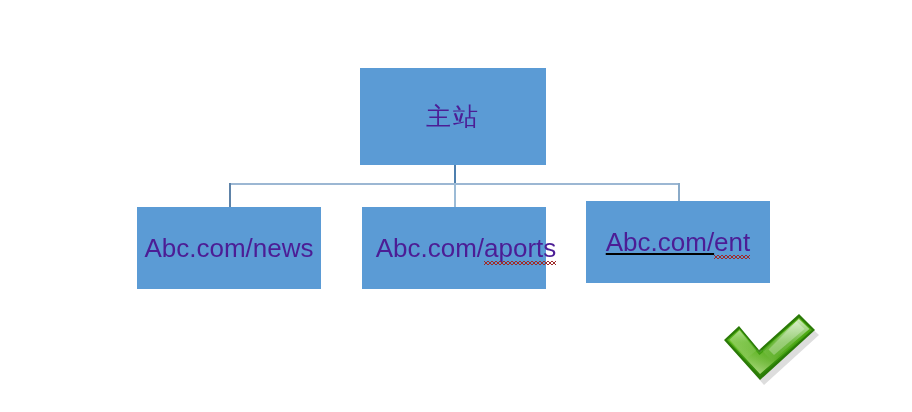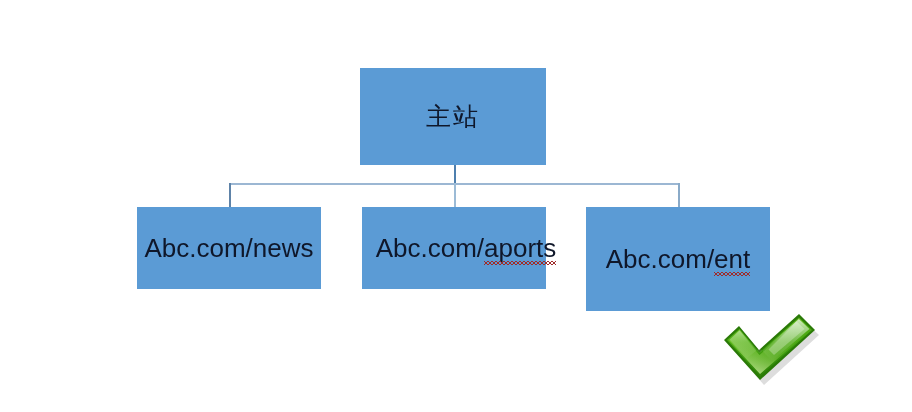--- a/index.html
+++ b/index.html
@@ -20,21 +20,21 @@
   
   .node {
     position: absolute;
     background: #5B9BD5;
     display: flex;
     align-items: center;
     justify-content: center;
     box-sizing: border-box;
   }
   .node-label {
-    color: #0f172a;
+    color: #4c1d95;
     font-weight: 400;
     line-height: 1.1;
     white-space: nowrap;
     text-align: center;
   }
 
   #node-root {
     left: 360px;
     top: 68px;
     width: 186px;
@@ -54,23 +54,24 @@
   }
   #node-child-1 {
     left: 362px;
     top: 207px;
     width: 184px;
     height: 82px;
     padding-left: 24px;
   }
   #node-child-2 {
     left: 586px;
-    top: 207px;
+    top: 201px;
     width: 184px;
-    height: 104px;
+    height: 82px;
+    text-decoration: underline;
   }
   .node-child .node-label {
     font-size: 26px;
   }
 
   
   .misspelled {
     position: relative;
     display: inline-block;
   }

